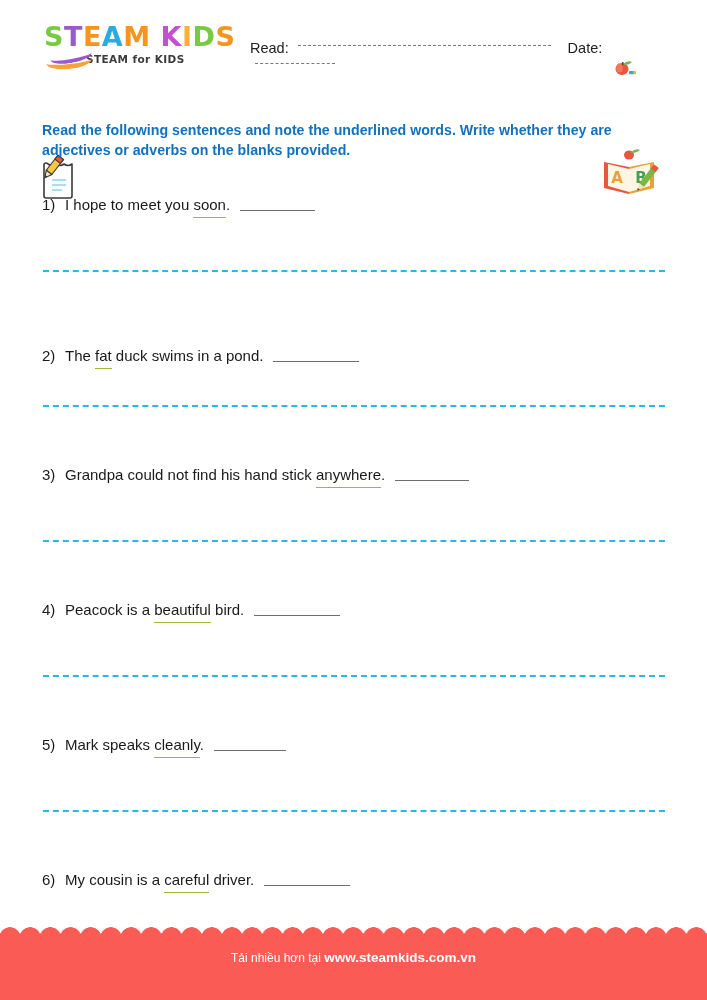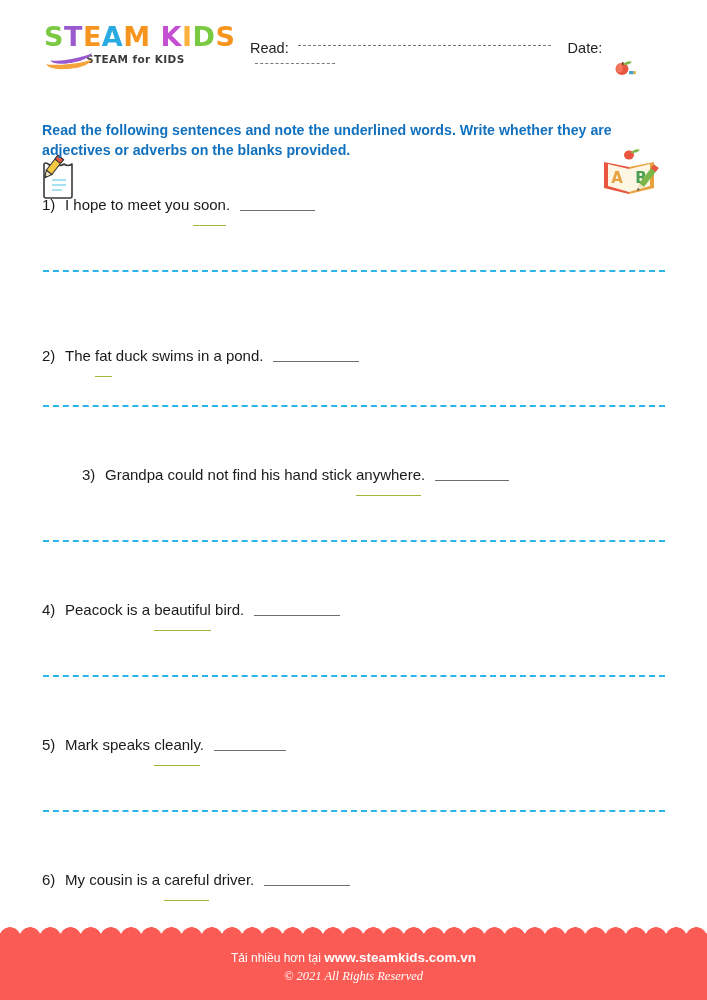--- a/index.html
+++ b/index.html
@@ -73,21 +73,21 @@
   
   .q {
     position:absolute; left:42px;
     font-family:"Liberation Sans", sans-serif;
     font-size:15px; color:#1a1a1a; white-space:nowrap;
   }
   .q .num { display:inline-block; min-width:23px; }
   .q u.target {
     text-decoration:none;
     border-bottom:1.8px solid #a3b437;
-    padding-bottom:12px;
+    padding-bottom:4px;
   }
   .ansblank {
     display:inline-block; vertical-align:bottom;
     border-bottom:1.6px solid #6d6d6d; height:1px;
     margin-left:10px; margin-bottom:3px;
   }
 
   .divider {
     position:absolute; left:43px; width:622px; height:0;
     border-top:2px dashed #2bb5e8;
@@ -176,32 +176,31 @@
         <polygon points="44.7,42.5 47.3,42.5 46,45" fill="#3a3a3a"></polygon>
       </g>
     </svg>
   </div>
 
   <div class="instructions">Read the following sentences and note the underlined words. Write whether they are adjectives or adverbs on the blanks provided.</div>
 
   <div id="questions-host">
       <div class="q" style="top: 196px;"><span class="num">1)</span><span>I hope to meet you </span><u class="target">soon</u><span>.</span><span class="ansblank" style="width: 75px;"></span></div>
       <div class="q" style="top: 347px;"><span class="num">2)</span><span>The </span><u class="target">fat</u><span> duck swims in a pond.</span><span class="ansblank" style="width: 86px;"></span></div>
-      <div class="q" style="top: 466px; margin-left: 40px;"><span class="num">3)</span><span>Grandpa could not find his hand stick </span><u class="target">anywhere</u><span>.</span><span class="ansblank" style="width: 74px;"></span></div>
+      <div class="q" style="top: 466px;"><span class="num">3)</span><span>Grandpa could not find his hand stick </span><u class="target">anywhere</u><span>.</span><span class="ansblank" style="width: 74px;"></span></div>
       <div class="q" style="top: 601px;"><span class="num">4)</span><span>Peacock is a </span><u class="target">beautiful</u><span> bird.</span><span class="ansblank" style="width: 86px;"></span></div>
       <div class="q" style="top: 736px;"><span class="num">5)</span><span>Mark speaks </span><u class="target">cleanly</u><span>.</span><span class="ansblank" style="width: 72px;"></span></div>
       <div class="q" style="top: 871px;"><span class="num">6)</span><span>My cousin is a </span><u class="target">careful</u><span> driver.</span><span class="ansblank" style="width: 86px;"></span></div>
       <div class="divider" style="top: 270px; border-top-color: rgb(43, 181, 232);"></div>
       <div class="divider" style="top: 405px; border-top-color: rgb(43, 181, 232);"></div>
       <div class="divider" style="top: 540px; border-top-color: rgb(43, 181, 232);"></div>
       <div class="divider" style="top: 675px; border-top-color: rgb(43, 181, 232);"></div>
       <div class="divider" style="top: 810px; border-top-color: rgb(43, 181, 232);"></div>
     </div>
 
   <div class="footer">
     <div class="scallop"></div>
     <div class="footer-line1">
       <span>Tải nhiều hơn tại </span><span class="url">www.steamkids.com.vn</span>
     </div>
-    <div class="footer-line2">© 2021 All Rights Reserved</div>
   </div>
 
 </div>
 
 </body></html>

